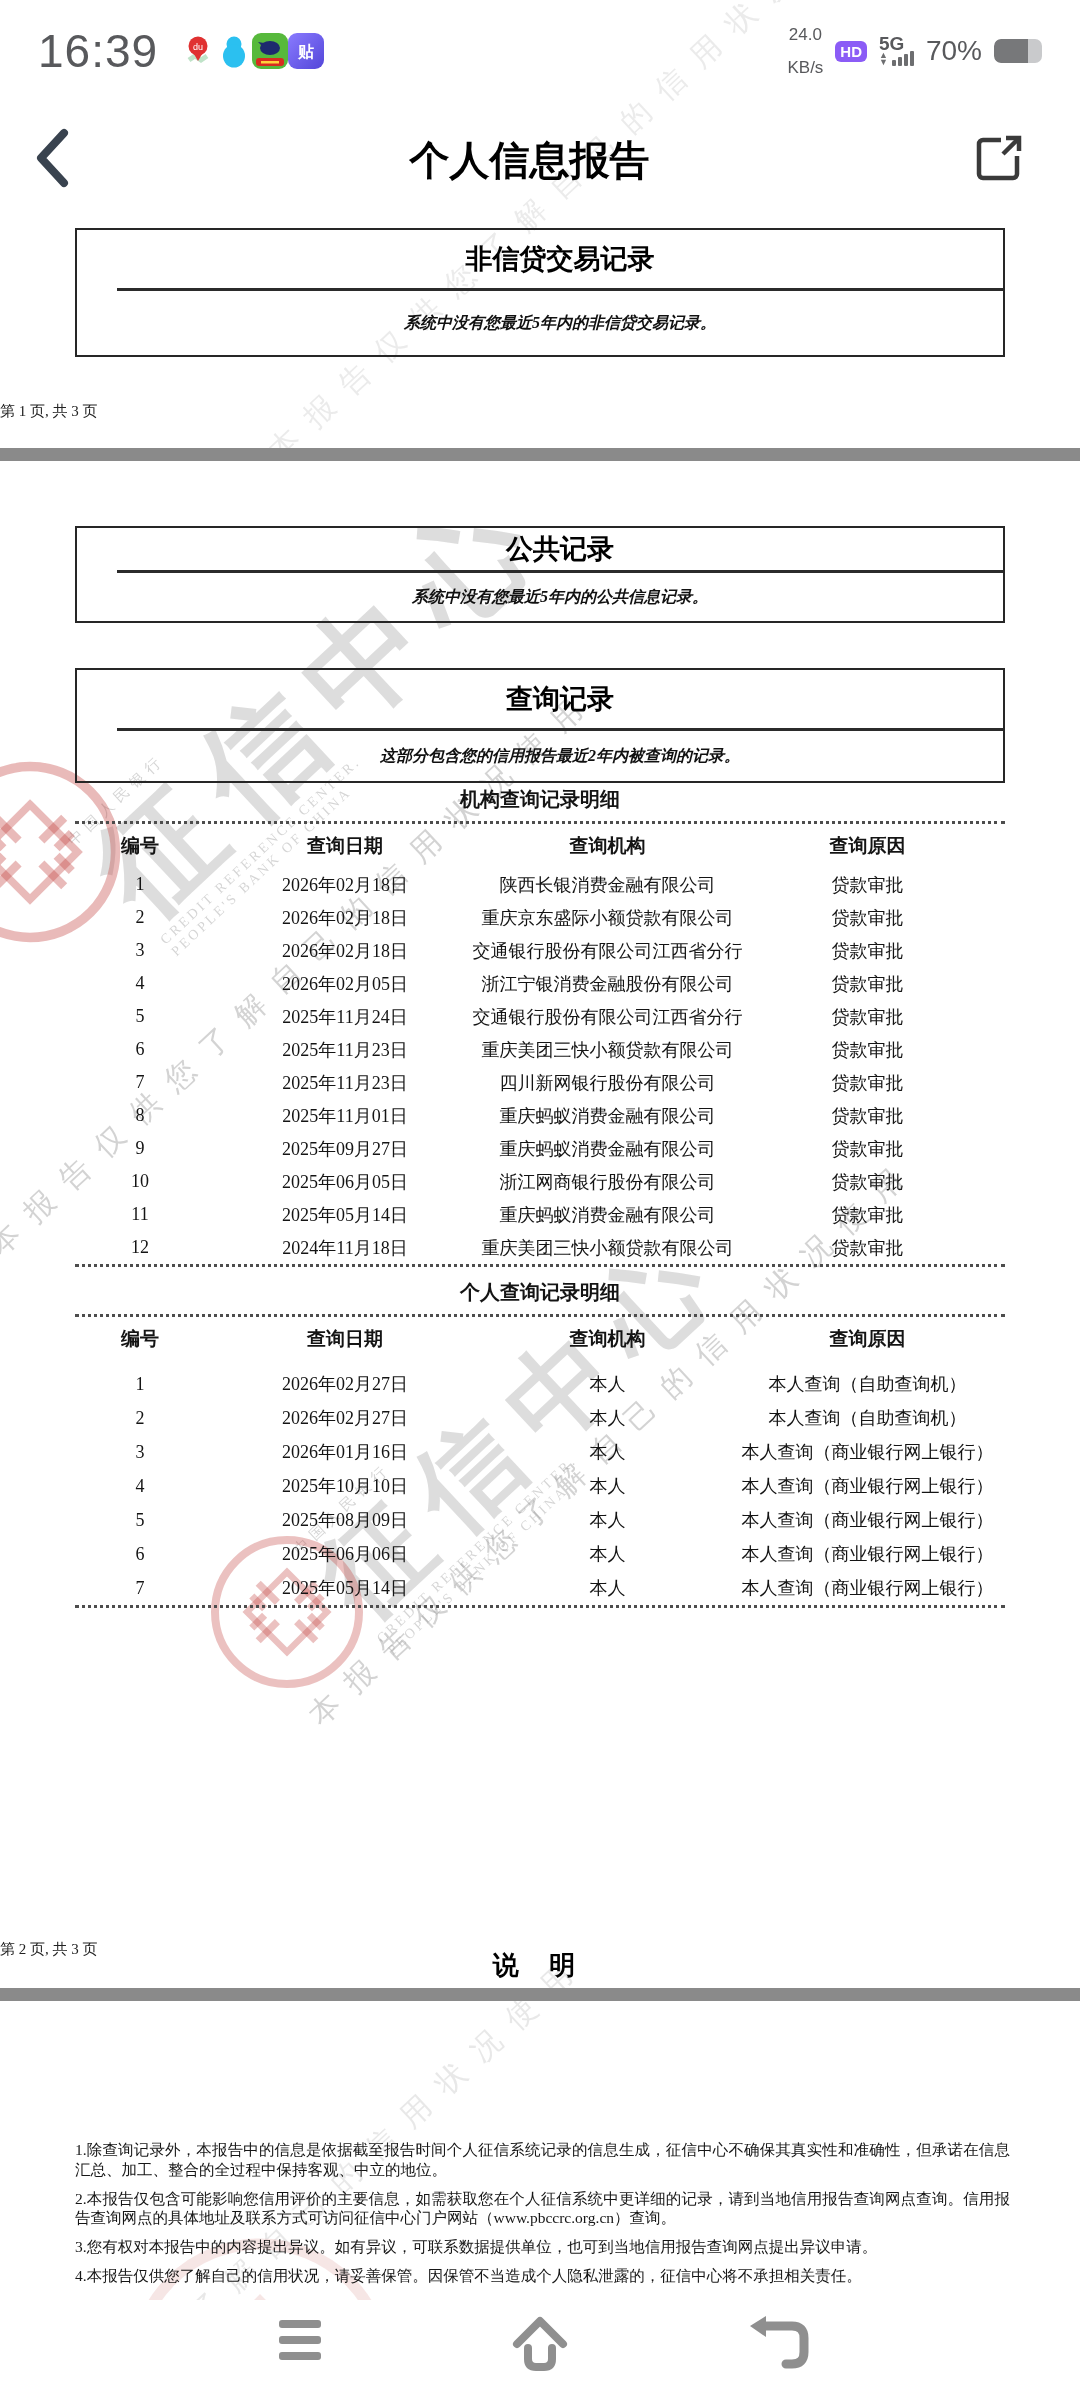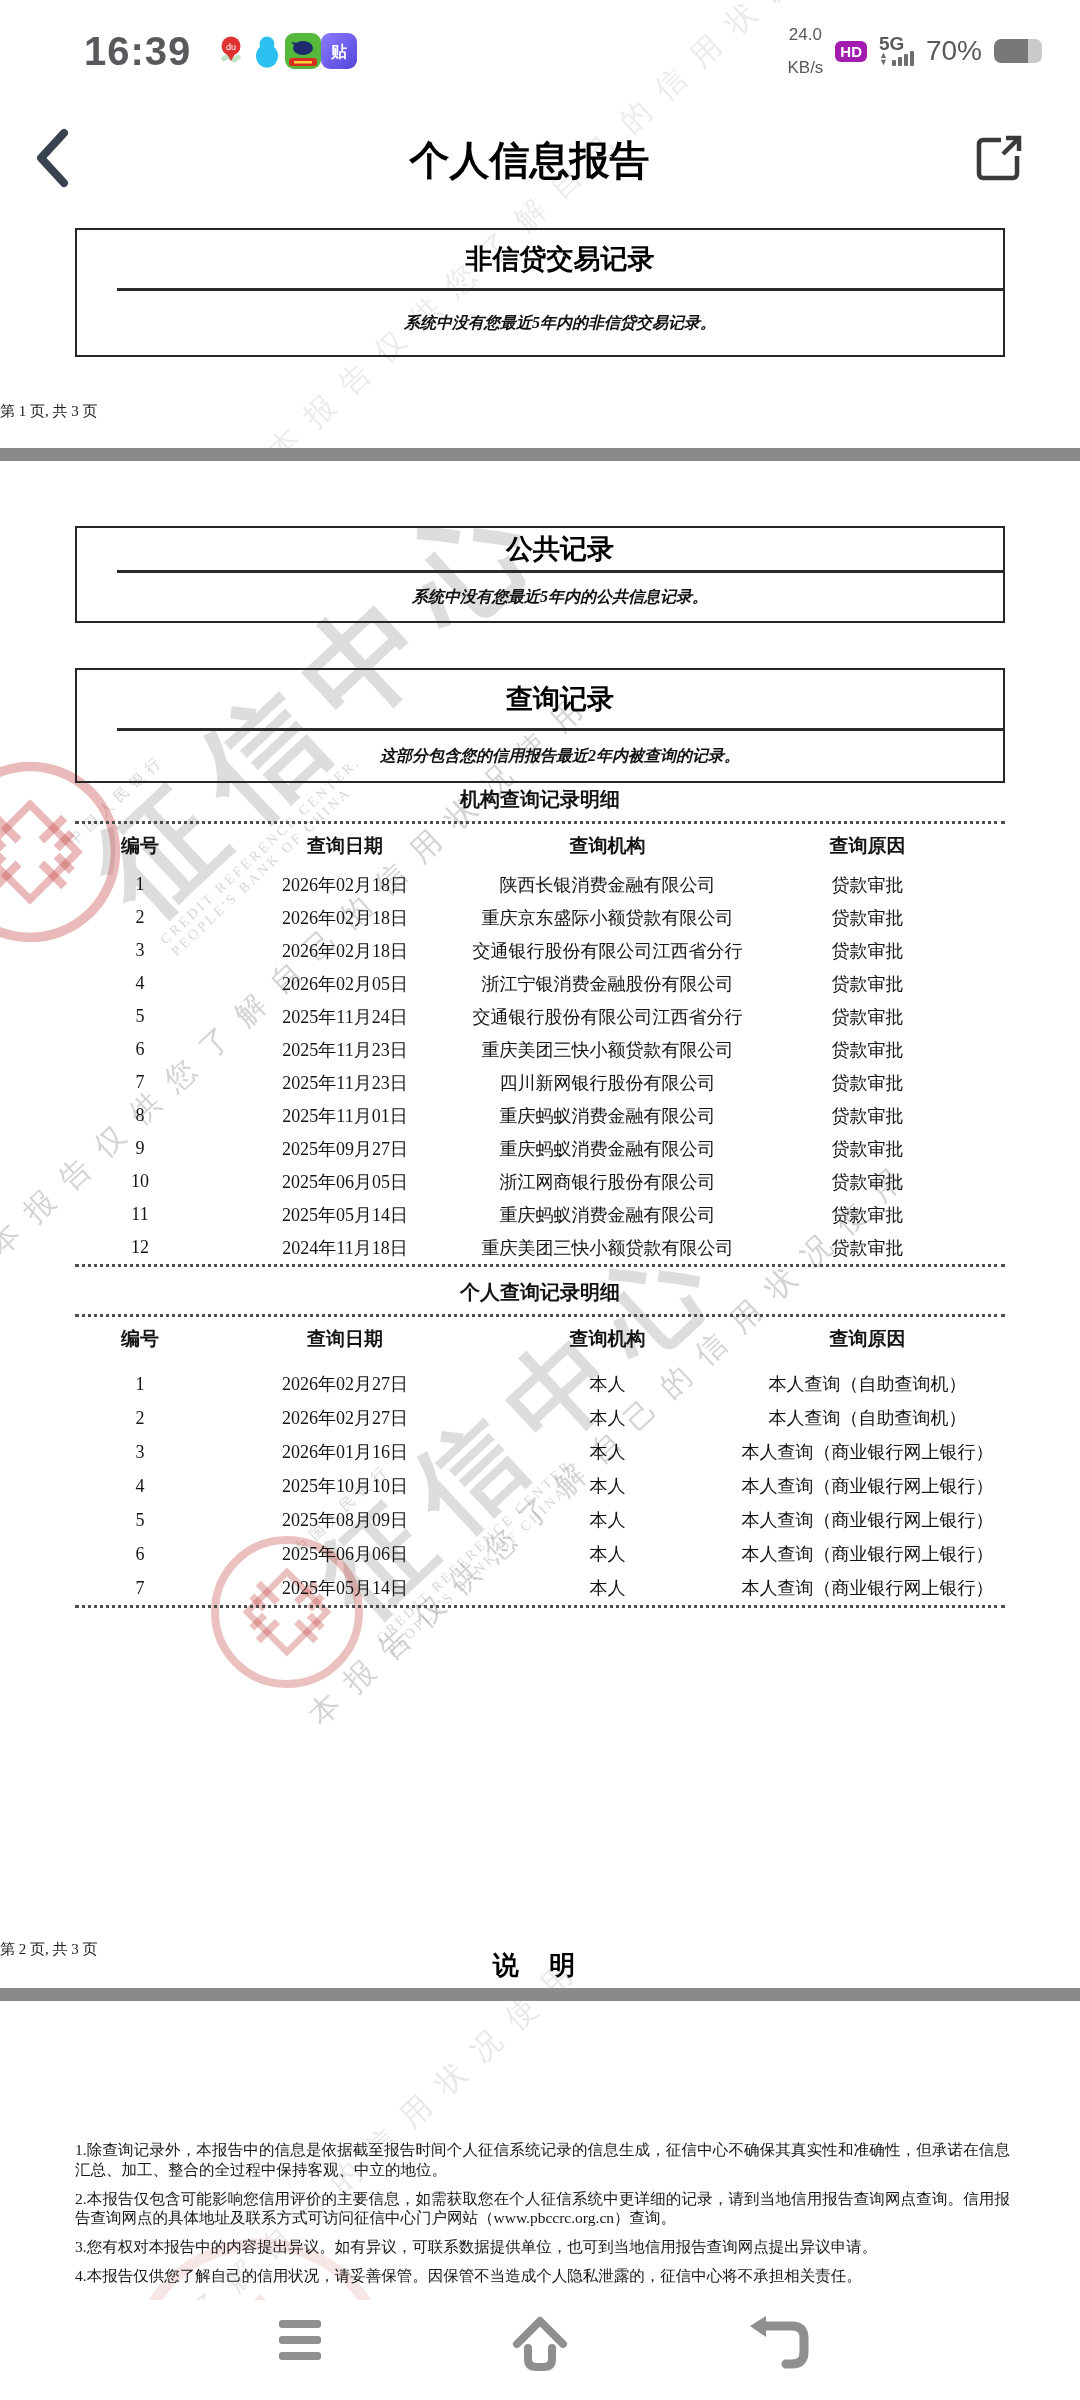--- a/index.html
+++ b/index.html
@@ -1,26 +1,26 @@
 <!DOCTYPE html>
 <html><head>
 <meta charset="utf-8">
 <style>
   html,body{margin:0;padding:0;background:#ffffff;}
   .screen{position:relative;width:1080px;height:2400px;background:#ffffff;overflow:hidden;
           font-family:"Liberation Sans",sans-serif;color:#1a1a1a;}
   
   .status-bar{position:absolute;top:16px;left:0;width:1080px;height:70px;display:flex;
               align-items:center;padding:0 38px;box-sizing:border-box;color:#58595c;z-index:6;}
-  .sb-time{font-size:40px;font-weight:700;letter-spacing:1px;margin-left:46px;}
+  .sb-time{font-size:46px;font-weight:400;letter-spacing:1px;}
   .sb-apps{display:flex;margin-left:22px;align-items:center;}
   .app-ic{width:36px;height:36px;border-radius:9px;display:flex;align-items:center;justify-content:center;overflow:hidden;}
   .sb-right{margin-left:auto;display:flex;align-items:center;gap:12px;}
   .sb-speed{display:flex;flex-direction:column;align-items:center;font-size:17px;line-height:18px;font-weight:500;gap:15px;}
-  .hd-badge{background:#a21caf;color:#fff;font-size:15px;font-weight:700;border-radius:6px;
+  .hd-badge{background:#8b5cf6;color:#fff;font-size:15px;font-weight:700;border-radius:6px;
             padding:3px 5px;line-height:15px;}
   .sig{display:flex;flex-direction:column;align-items:flex-start;line-height:14px;}
   .sig-5g{font-size:19px;font-weight:600;}
   .sig-row{display:flex;align-items:flex-end;gap:2px;}
   .sig-arrows{display:flex;flex-direction:column;font-size:9px;line-height:7px;margin-right:2px;color:#6d6e70;}
   .bar{width:4px;background:#6d6e70;border-radius:1px;}
   .sb-batt-pct{font-size:28px;font-weight:500;}
   .battery{position:relative;width:48px;height:24px;border-radius:7px;background:#c9cacc;overflow:hidden;}
   .battery-fill{position:absolute;left:0;top:0;bottom:0;width:70%;background:#77787a;border-radius:7px 0 0 7px;}
   

